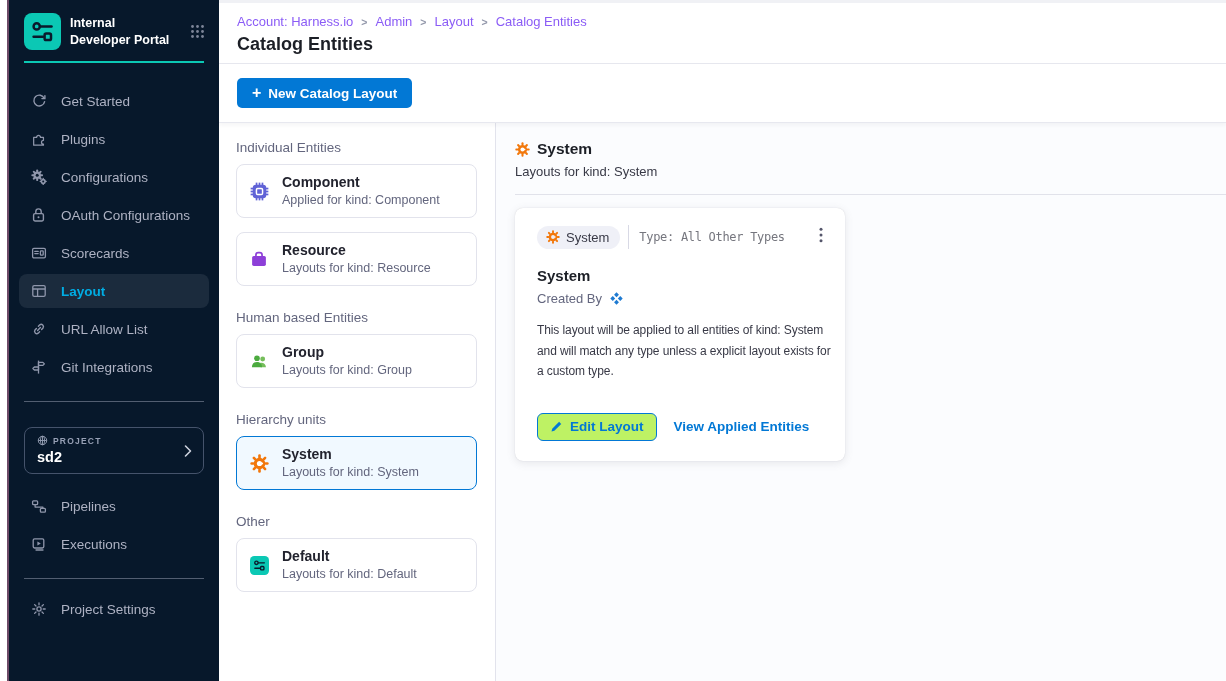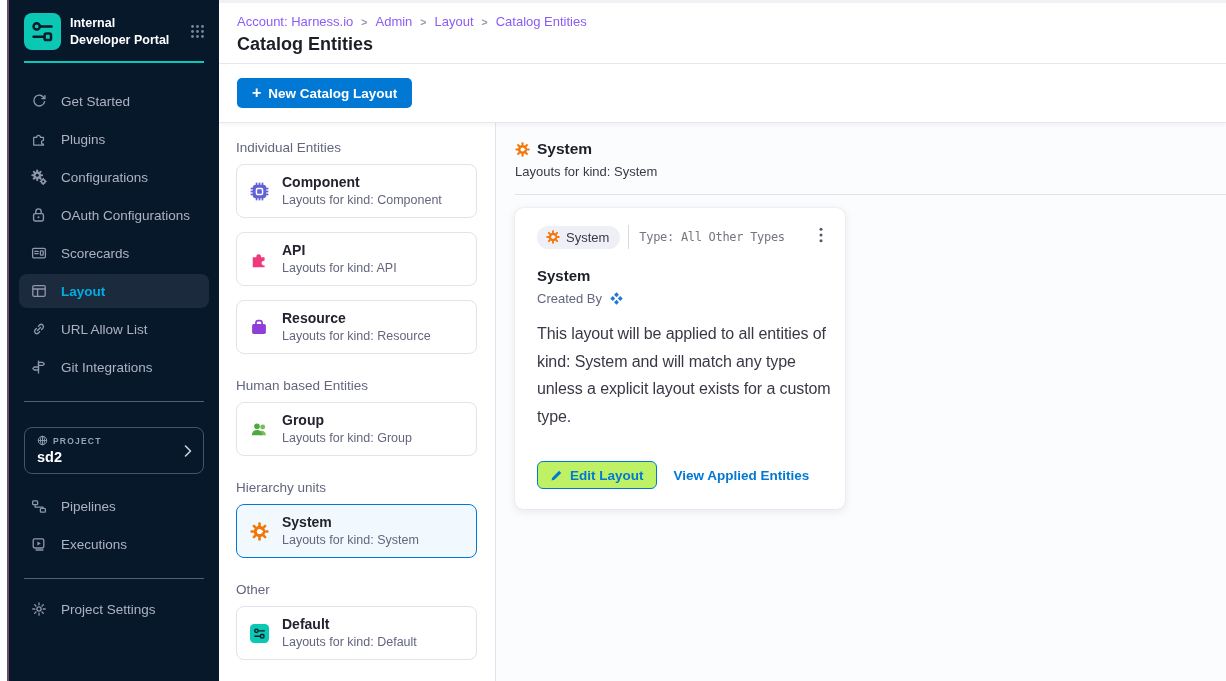--- a/index.html
+++ b/index.html
@@ -71,21 +71,21 @@
                  box-shadow:0 0 1px rgba(40,41,61,.2), 0 2px 8px rgba(96,97,112,.14);
                  padding:17px 22px 20px 22px; }
   .chip-row { display:flex; align-items:center; position:relative; }
   .chip { display:flex; align-items:center; gap:6px; background:#eff0f7; border-radius:13px;
           padding:4px 11px 4px 9px; font-size:13px; color:#383946; }
   .chip-sep { width:1px; height:24px; background:#d8d9e5; margin:0 10px 0 8px; }
   .type-text { font-family:"DejaVu Sans Mono", monospace; font-size:12px; color:#75767e; letter-spacing:-0.3px; }
   .kebab { position:absolute; right:-6px; top:0; padding:2px 6px; cursor:pointer; }
   .card-title { font-size:15px; font-weight:bold; color:#1c1f26; margin-top:18px; }
   .created-row { display:flex; align-items:center; gap:7px; font-size:13px; color:#63667e; margin-top:7px; }
-  .card-desc { font-size:16px; color:#383946; line-height:1.72; margin-top:14px; width:296px; letter-spacing:-0.1px; }
+  .card-desc { font-size:12px; color:#383946; line-height:1.72; margin-top:14px; width:296px; letter-spacing:-0.1px; }
   .card-actions { display:flex; align-items:center; gap:17px; margin-top:31px; }
   .btn-outline { display:flex; align-items:center; gap:7px; border:1.5px solid #0278d5; background:#bef264;
                  color:#0278d5; font-weight:bold; font-size:13.5px; font-family:inherit;
                  border-radius:6px; height:28px; padding:0 12px; cursor:pointer; }
   .text-link { color:#0278d5; font-weight:bold; font-size:13.5px; cursor:pointer; }
 
   svg { display:block; }
 </style>
 </head>
 <body>
@@ -319,35 +319,24 @@
                 <rect x="14.4" y="5.4" width="3" height="1.6"></rect>
                   <rect x="14.4" y="8.2" width="3" height="1.6"></rect>
                   <rect x="14.4" y="11" width="3" height="1.6"></rect>
                 <rect x="2.6" y="2.6" width="12.8" height="12.8" rx="3"></rect>
               </g>
               <rect x="6.1" y="6.1" width="5.8" height="5.8" rx="1.2" fill="none" stroke="#fff" stroke-width="1.4"></rect>
             </svg>
           </span>
           <span>
             <div class="entity-name">Component</div>
-            <div class="entity-desc">Layouts for kind: Component</div>
-          </span>
-        </div>
-
-        <div class="entity-card">
-          <span class="eicon">
-            <svg width="19" height="19" viewBox="0 0 18 18">
-              <path fill="#f0397c" d="M2.6 6.8 h3.5 a2.2 2.2 0 1 1 4.2 0 h3.5 v3.5 a2.2 2.2 0 1 0 0 4.2 v1.9 H2.6 z"></path>
-            </svg>
-          </span>
-          <span>
-            <div class="entity-name">API</div>
-            <div class="entity-desc">Layouts for kind: API</div>
-          </span>
-        </div>
+            <div class="entity-desc">Applied for kind: Component</div>
+          </span>
+        </div>
+
 
         <div class="entity-card">
           <span class="eicon">
             <svg width="18" height="18" viewBox="0 0 17 17">
               <path d="M5.6 6 V4.7 a2.2 2.2 0 0 1 2.2-2.2 h1.4 a2.2 2.2 0 0 1 2.2 2.2 V6" fill="none" stroke="#8d3fd8" stroke-width="1.6"></path>
               <rect x="2" y="5.6" width="13" height="9.4" rx="1.6" fill="#8d3fd8"></rect>
             </svg>
           </span>
           <span>
             <div class="entity-name">Resource</div>

